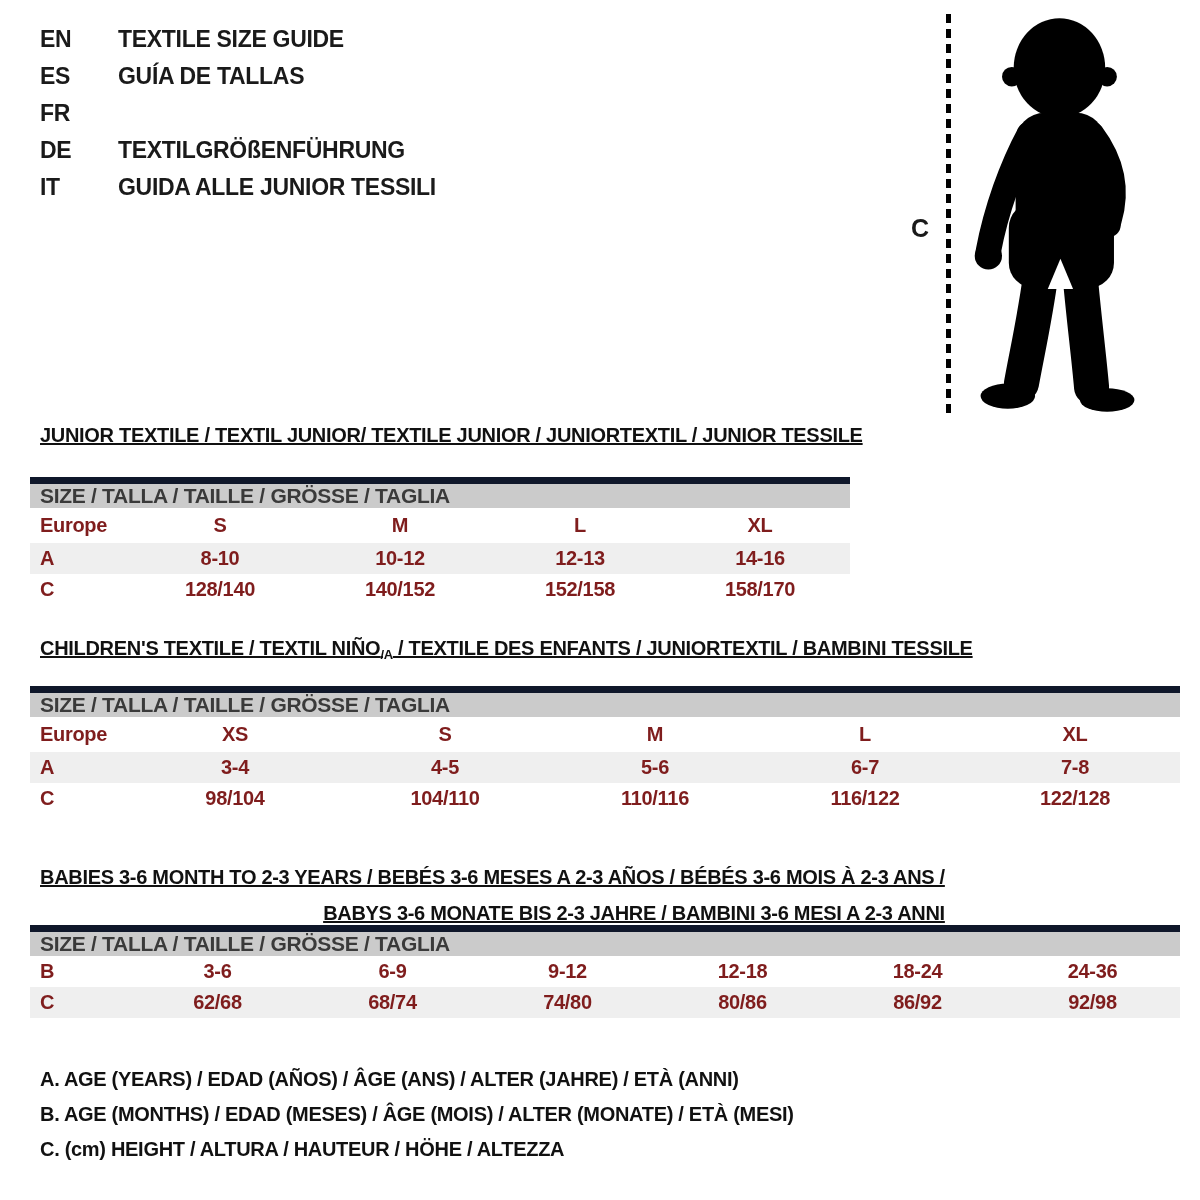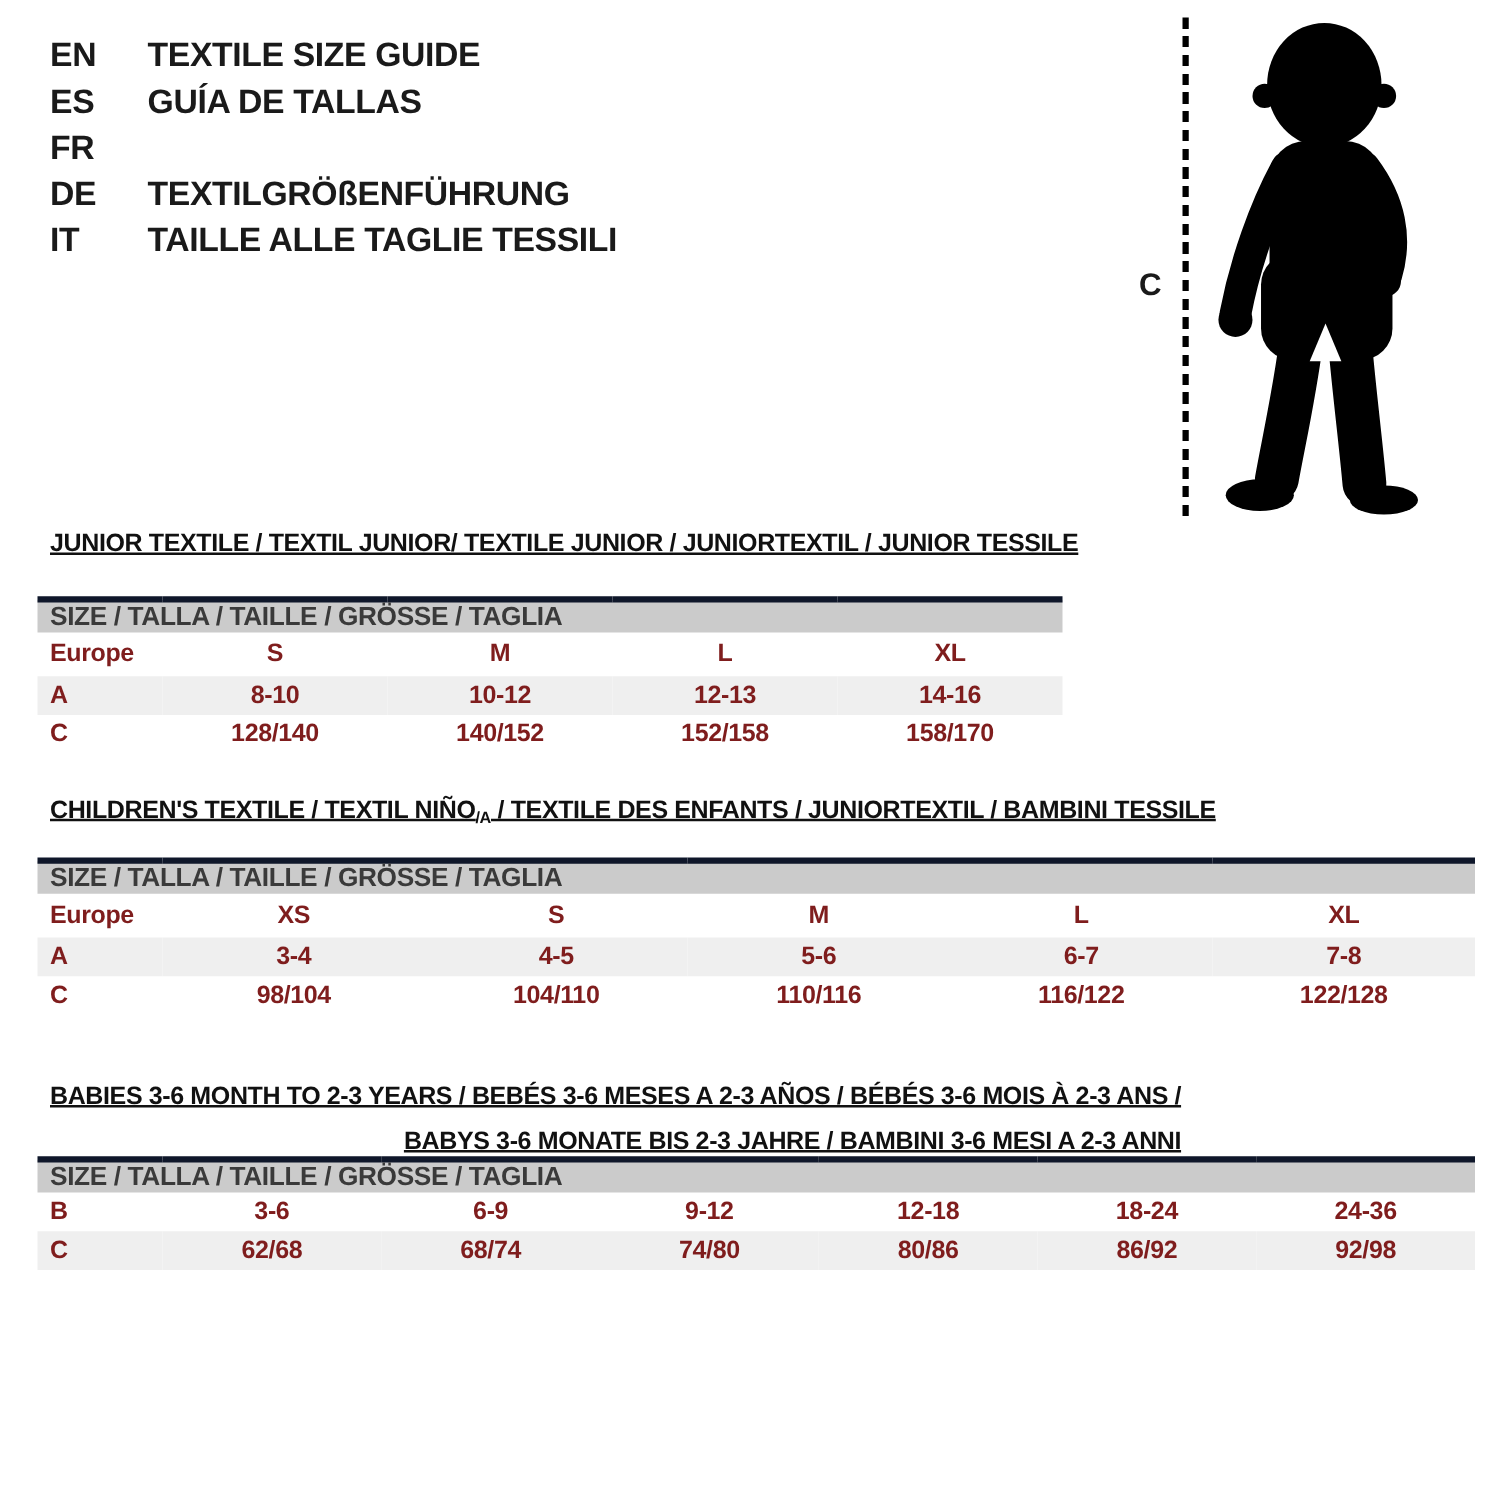--- a/index.html
+++ b/index.html
@@ -5,41 +5,41 @@
   * { margin:0; padding:0; box-sizing:border-box; }
   html,body { background:#ffffff; }
   .page {
     position:relative; width:1200px; height:1200px; background:#fff;
     font-family:"Liberation Sans", sans-serif; font-weight:700; color:#1a1a1a;
     letter-spacing:-0.3px; overflow:hidden;
   }
 
   
   .lang-list { position:absolute; left:40px; top:26px; }
-  .lang-row { display:flex; height:37px; align-items:center; font-size:27px; }
+  .lang-row { display:flex; height:37px; font-size:23px; }
   .lang-code { width:78px; }
 
   
   .figure { position:absolute; left:890px; top:6px; width:280px; height:420px; }
   .measure-line {
     position:absolute; left:56px; top:8px; width:5px; height:402px;
     background:repeating-linear-gradient(to bottom, #000 0 9px, transparent 9px 15px);
   }
   .measure-label { position:absolute; left:10px; top:208px; width:40px; text-align:center; font-size:25px; }
   .silhouette { position:absolute; left:75px; top:4px; }
 
   
   .section-title { position:absolute; left:40px; font-size:20px; color:#111;text-decoration:underline; }
   .section-title .sub { font-size:13px; vertical-align:-4px; }
   .two-line { line-height:36px; }
 
   table.size-table { position:absolute; left:30px; border-collapse:collapse; table-layout:fixed; }
   table.size-table td { font-size:20px; font-weight:700; text-align:center; color:#7f1d1d; height:31px; }
   table.size-table tr.hdr td {
-    background:#cbcbcb; border-top:5px solid #0f172a; text-align:left;
+    background:#cbcbcb; border-top:7px solid #0f172a; text-align:left;
     padding-left:10px; height:20px; font-size:21px; color:#3a3a3a;
   }
   table.size-table td.lbl { text-align:left; padding-left:10px; }
   table.size-table tr.cols td { height:35px; }
   table.size-table tr.shaded td { background:#efefef; }
   col.c-label { width:100px; }
 
   
   .legend { position:absolute; left:40px; top:1062px; font-size:20px; line-height:35px; color:#111; }
 </style>
@@ -59,21 +59,21 @@
     </div>
     <div class="lang-row">
       <span class="lang-code">FR</span>
     </div>
     <div class="lang-row">
       <span class="lang-code">DE</span>
       <span>TEXTILGRÖßENFÜHRUNG</span>
     </div>
     <div class="lang-row">
       <span class="lang-code">IT</span>
-      <span>TAILLE ALLE TAGLIE TESSILI</span>
+      <span>GUIDA ALLE JUNIOR TESSILI</span>
     </div>
   </div>
 
   <div class="figure">
     <div class="measure-line"></div>
     <span class="measure-label">C</span>
     <svg class="silhouette" width="185" height="410" viewBox="0 0 190 410" xmlns="http://www.w3.org/2000/svg">
       <g fill="#000" stroke="none">
 
         <path d="M66,122 C48,155 32,200 24,242" fill="none" stroke="#000" stroke-width="26" stroke-linecap="round"></path>
@@ -209,14 +209,19 @@
       <td>62/68</td>
       <td>68/74</td>
       <td>74/80</td>
       <td>80/86</td>
       <td>86/92</td>
       <td>92/98</td>
     </tr>
   </tbody>
     </table>
 
+  <div class="legend">
+    <div>A. AGE (YEARS) / EDAD (AÑOS) / ÂGE (ANS) / ALTER (JAHRE) / ETÀ (ANNI)</div>
+    <div>B. AGE (MONTHS) / EDAD (MESES) / ÂGE (MOIS) / ALTER (MONATE) / ETÀ (MESI)</div>
+    <div>C. (cm) HEIGHT / ALTURA / HAUTEUR / HÖHE / ALTEZZA</div>
+  </div>
 
 </div>
 
 </body></html>

